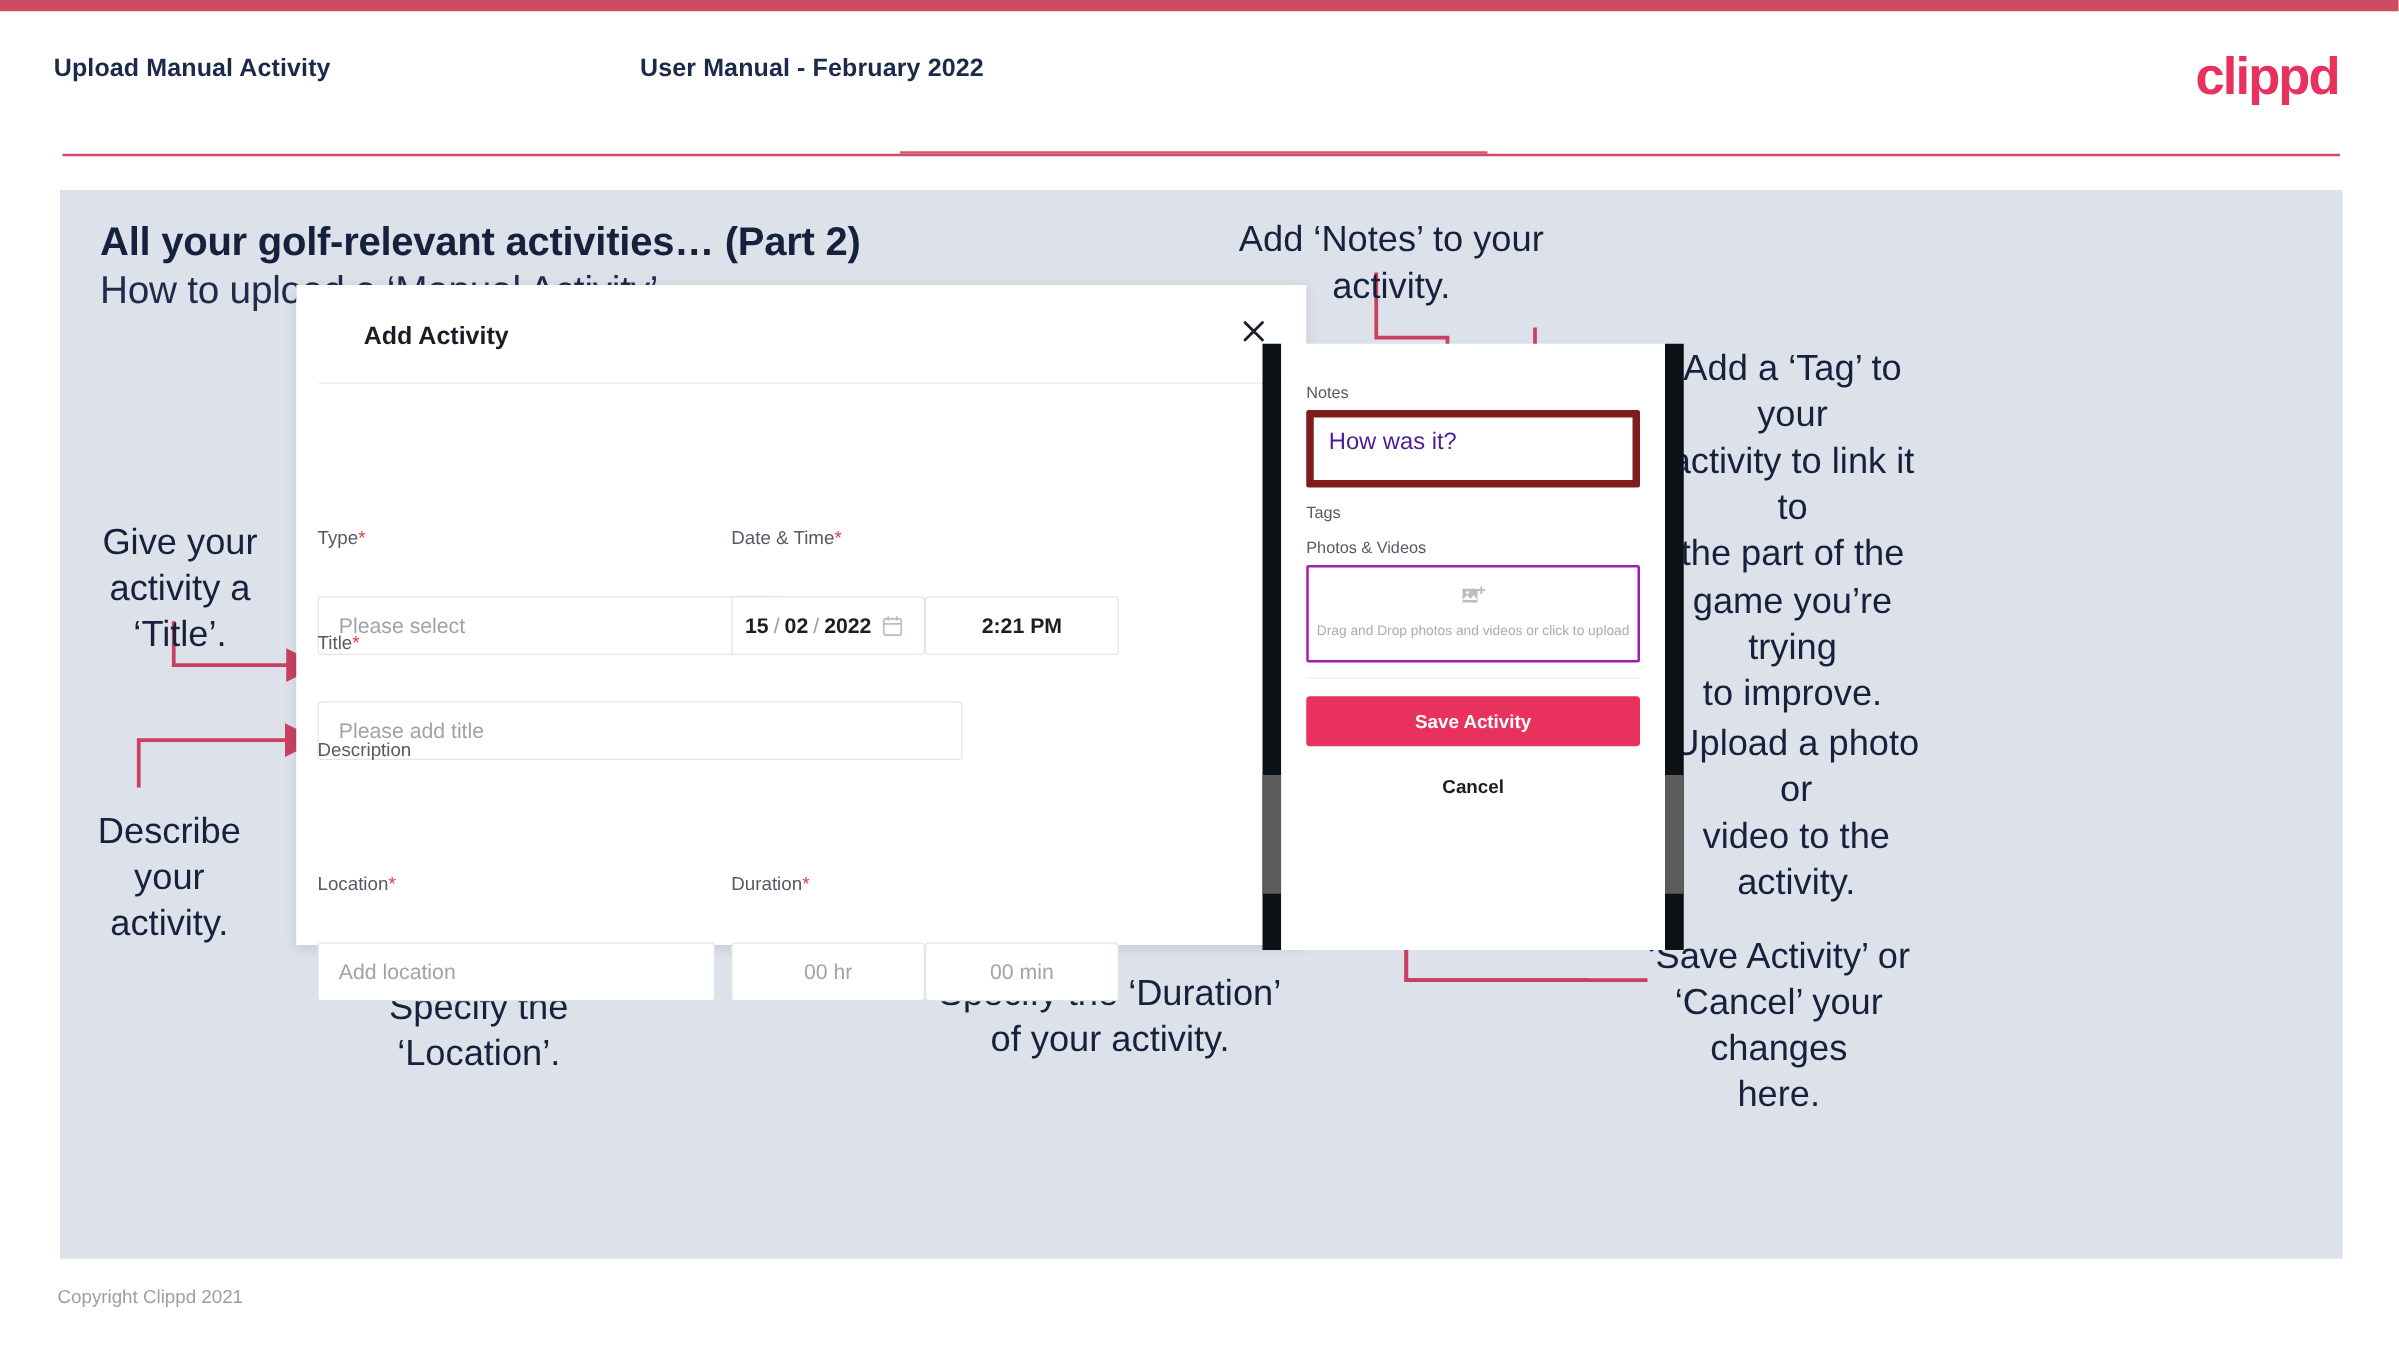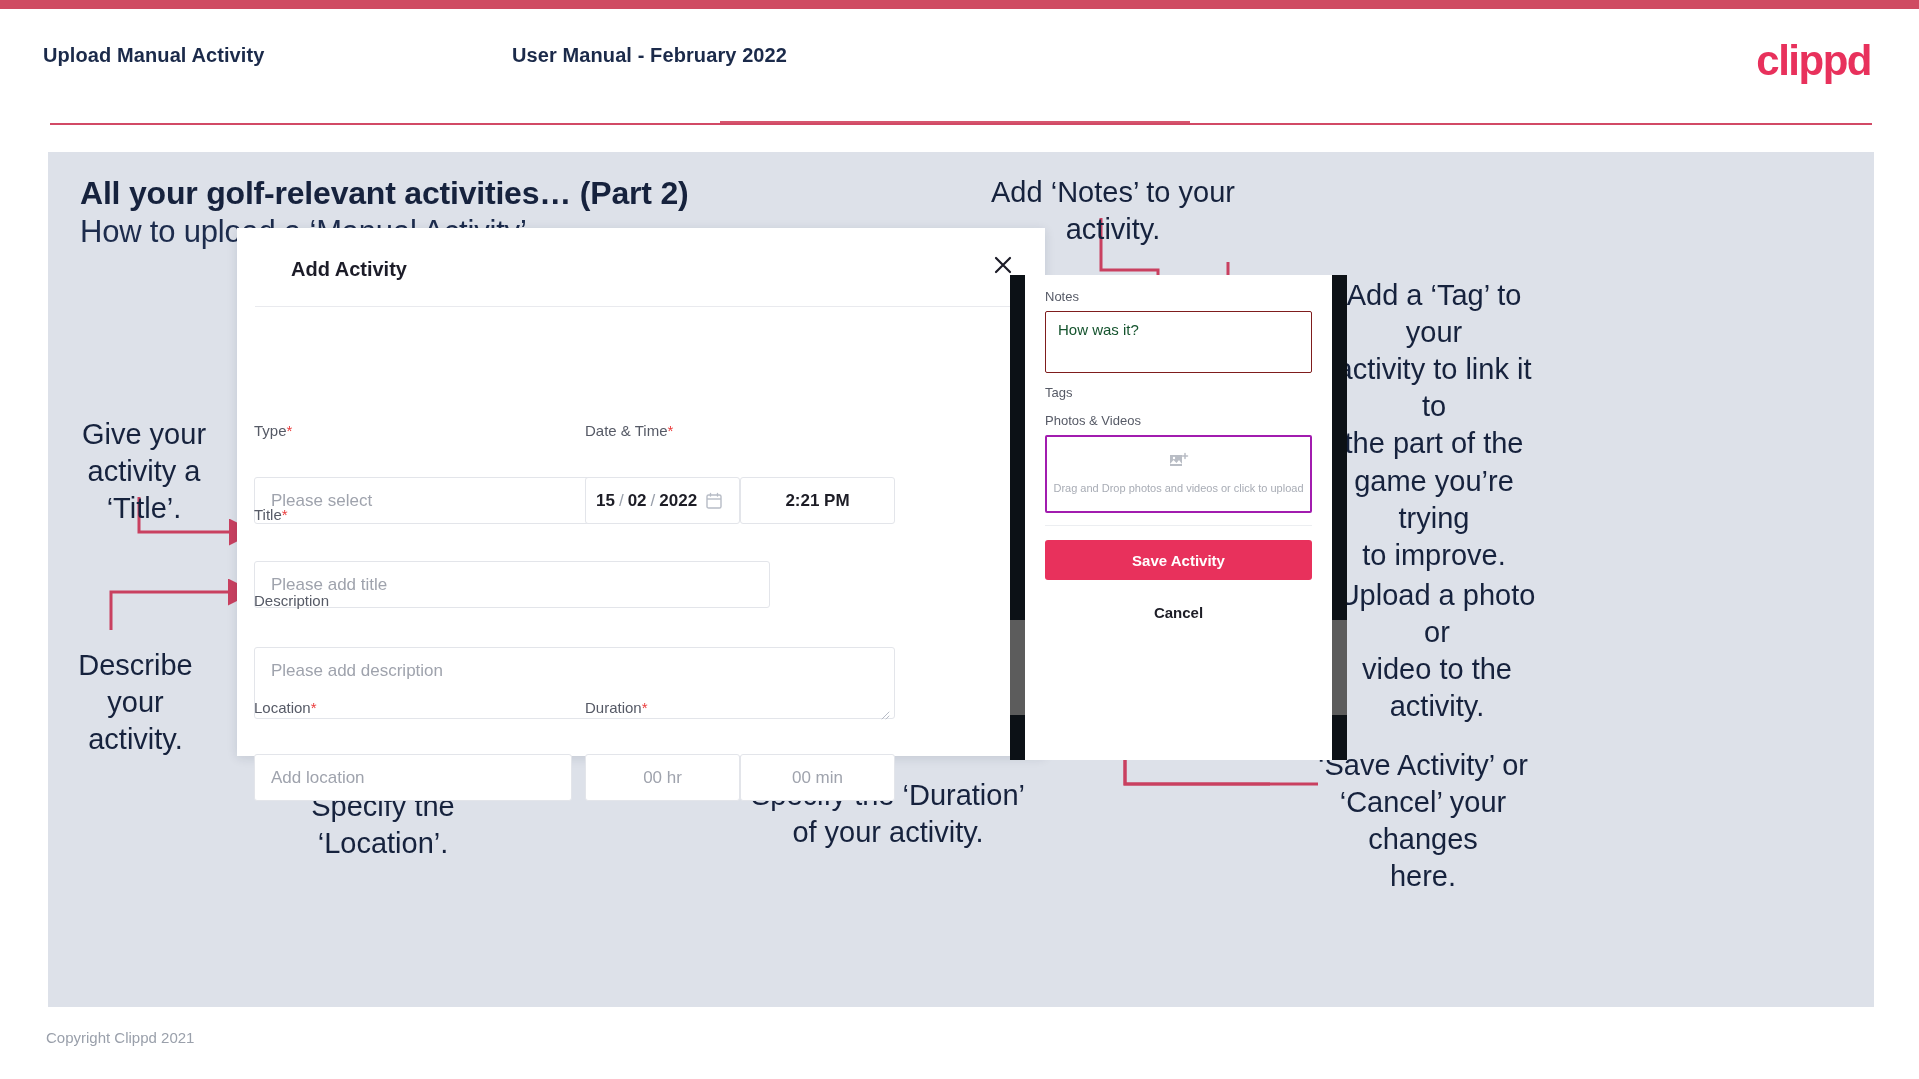--- a/index.html
+++ b/index.html
@@ -137,26 +137,26 @@
   }
   .bezel-l, .bezel-r {
     position:absolute; top:0; width:15px; height:485px; background:#0c1116;
   }
   .bezel-l { left:0; } .bezel-r { right:0; }
   .bezel-gray {
     position:absolute; width:15px; background:#5c5c5c;
   }
   .phone-screen {
     position:absolute; left:15px; top:0; width:307px; height:485px;
-    background:#ffffff; padding:14px 20px 0 20px;
+    background:#ffffff; padding:31px 20px 0 20px;
   }
   .p-label { font-size:13px; color:#565a66; margin-bottom:7px; }
   .p-notes {
-    width:100%; height:62px; border:1px solid #7f1d1d; border-radius:2px;
-    padding:9px 12px; font-size:15px; color:#14532d;
+    width:100%; height:62px; border:6px solid #7f1d1d; border-radius:2px;
+    padding:9px 12px; font-size:19px; color:#4c1d95;
   }
   .p-tags-wrap { margin-top:12px; }
   .tag-grid { display:grid; grid-template-columns:1fr 1fr; gap:7px; margin-top:2px; }
   .tag {
     height:35px; border:1px solid #e3e5ea; border-radius:2px; background:#fbfbfc;
     display:flex; align-items:center; justify-content:center;
     font-size:14px; font-weight:700; color:#1d1d26;
   }
   .p-pv-wrap { margin-top:13px; }
   .dropzone {
@@ -314,28 +314,20 @@
 
   <div class="field-label" id="f-title-label">
     <span>Title</span><span class="req">*</span>
   </div>
   <div class="input" id="f-title">
     <span>Please add title</span>
   </div>
 
   <div class="field-label" id="f-desc-label">
     <span>Description</span>
-  </div>
-  <div class="input" id="f-desc">
-    <span>Please add description</span>
-    <span class="resizer">
-      <svg width="9" height="9" viewBox="0 0 9 9">
-          <path d="M8 1 L1 8 M8 5 L5 8" stroke="#b7bcc6" stroke-width="1" stroke-linecap="round"></path>
-        </svg>
-    </span>
   </div>
 
   <div class="field-label" id="f-loc-label">
     <span>Location</span><span class="req">*</span>
   </div>
   <div class="input" id="f-loc">
     <span>Add location</span>
   </div>
 
   <div class="field-label" id="f-dur-label">

